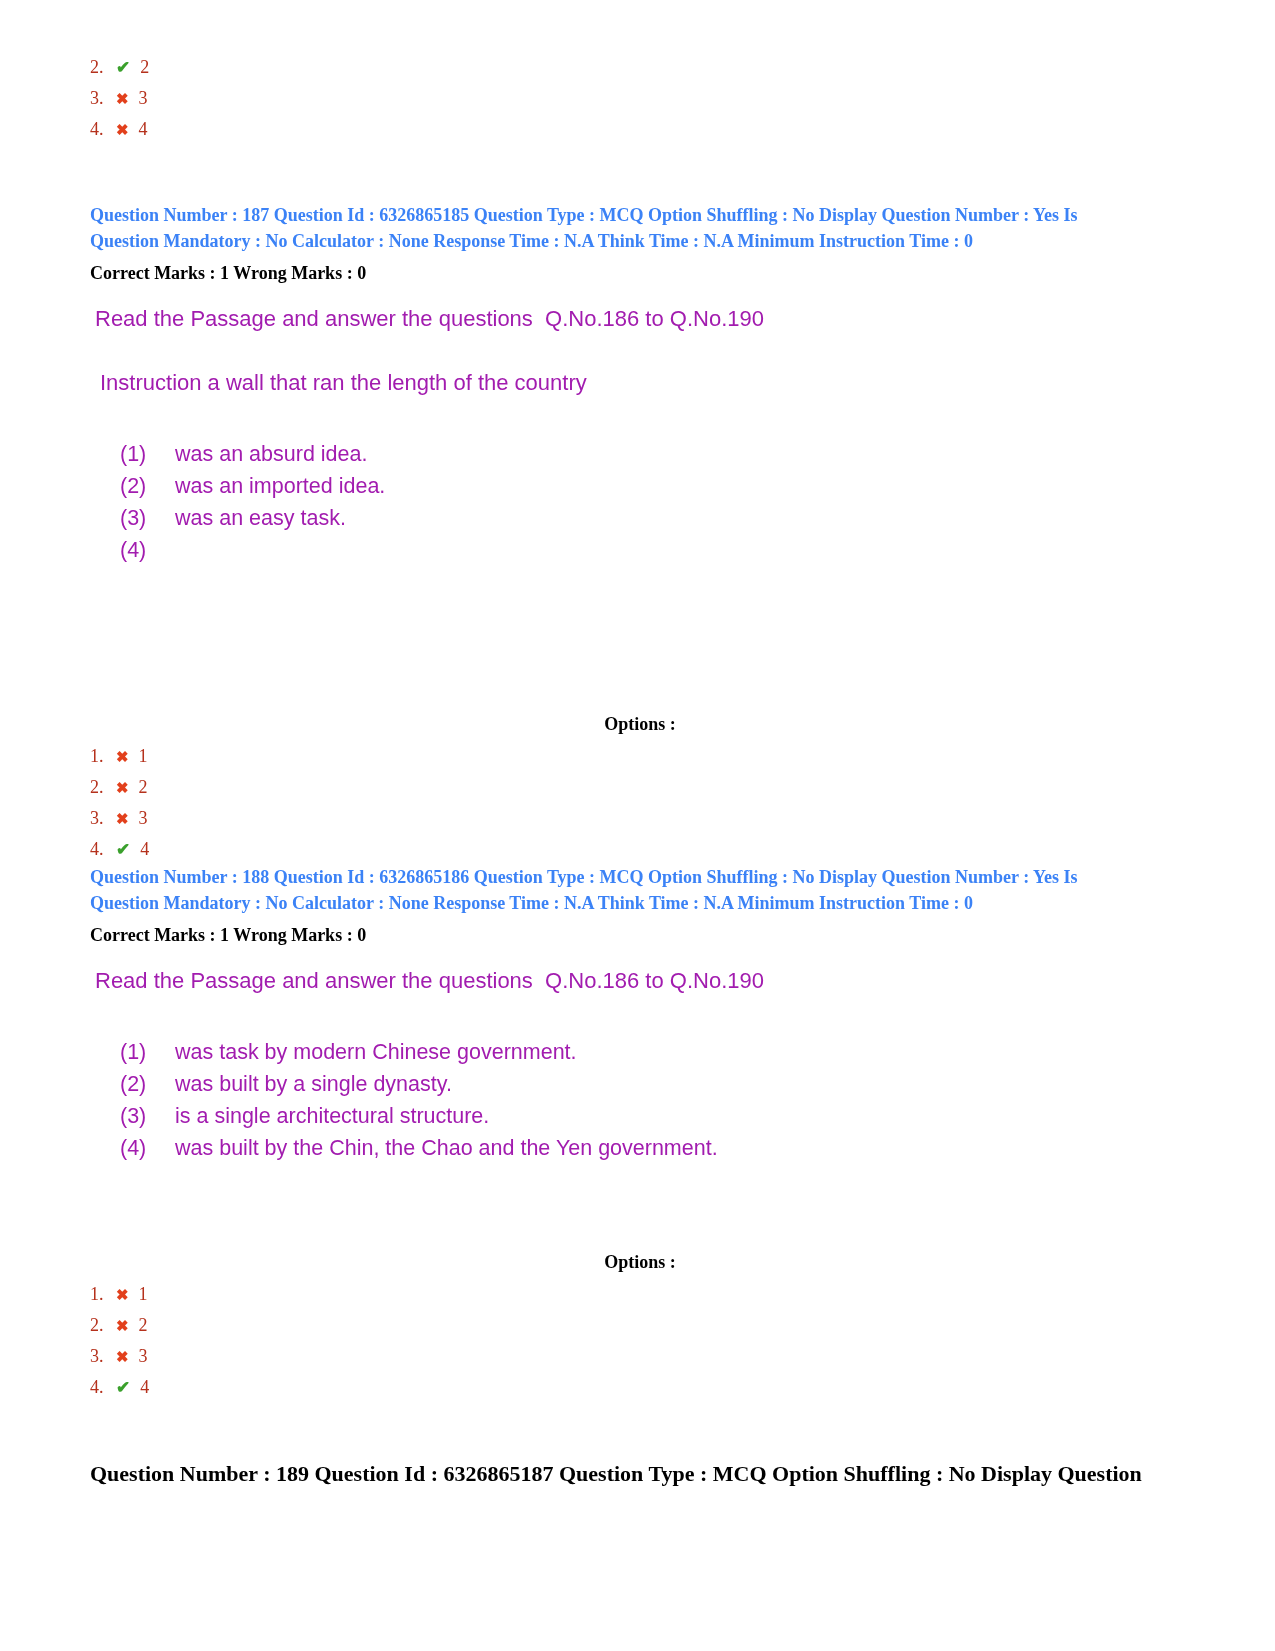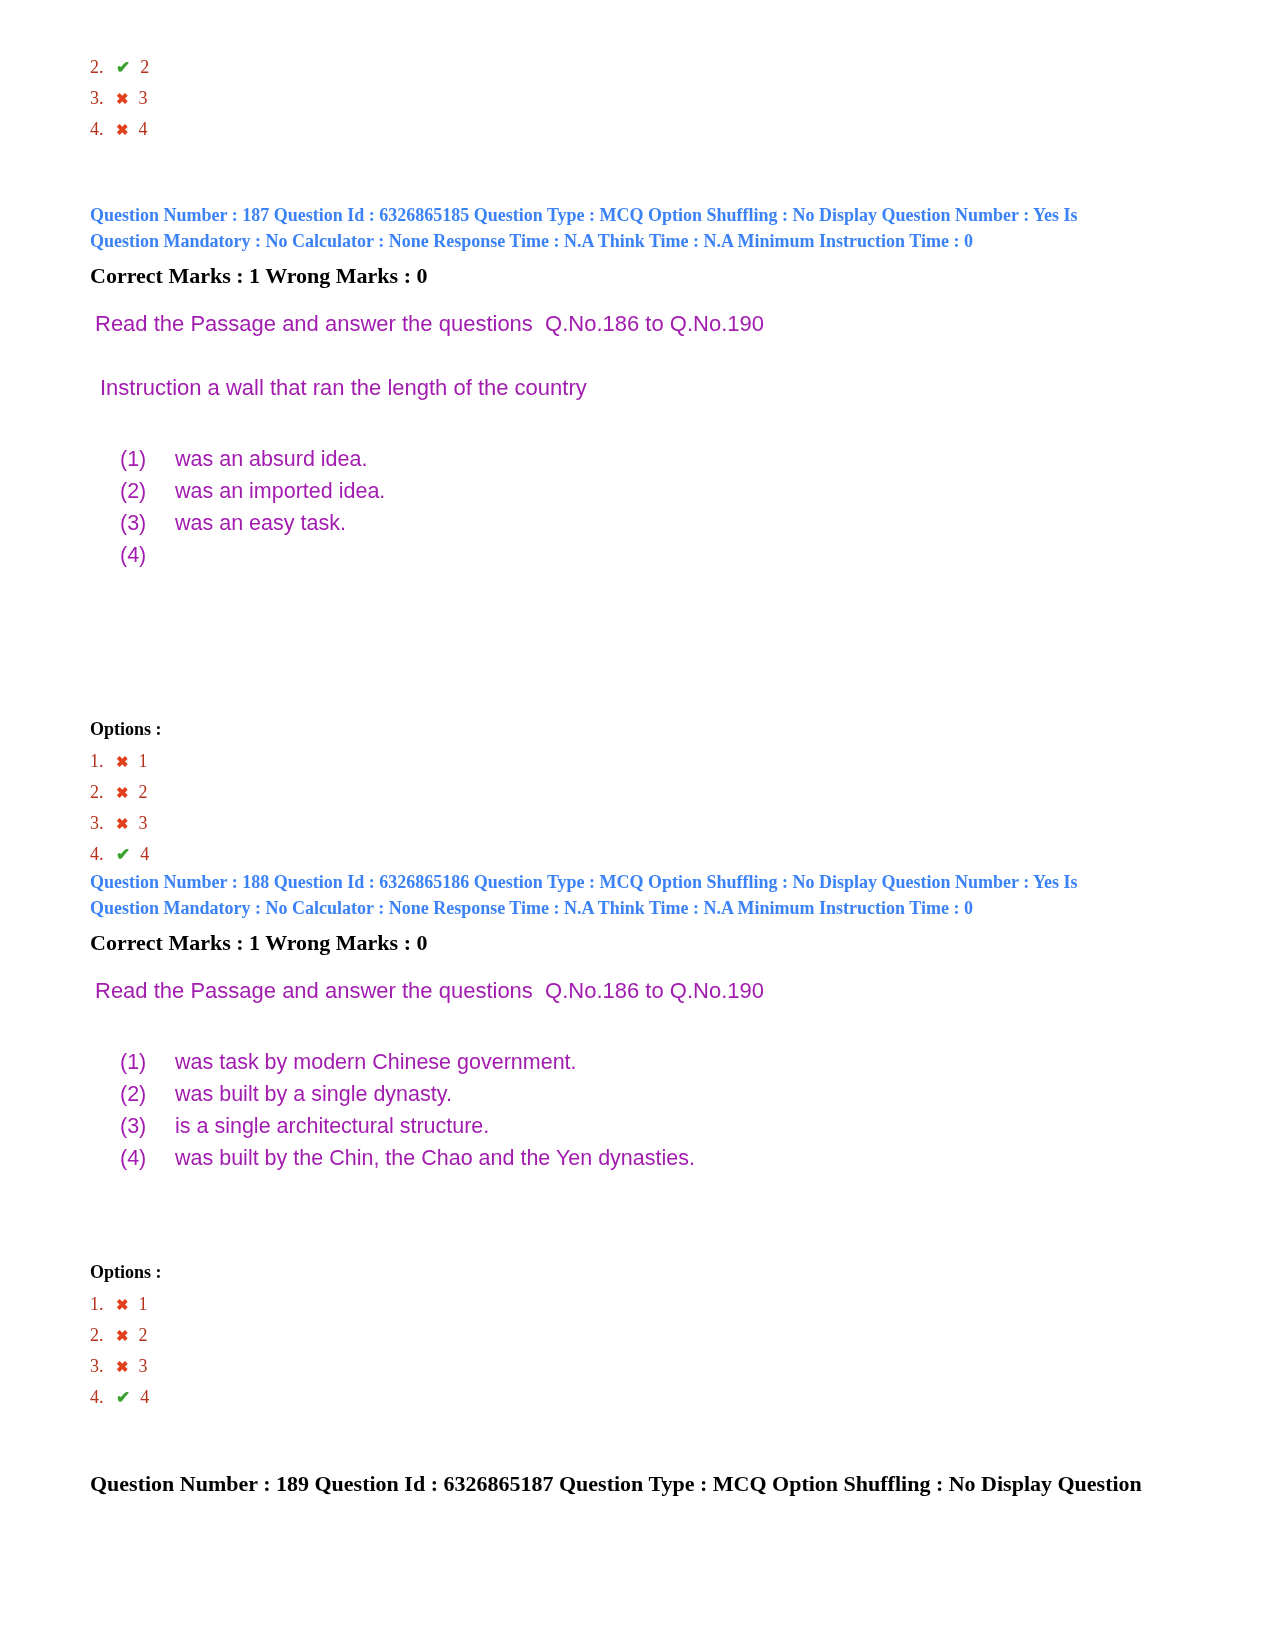--- a/index.html
+++ b/index.html
@@ -52,21 +52,21 @@
   
   .meta {
     font-weight: bold;
     font-size: 18px;
     line-height: 1.42;
     color: #3b82f6;
     max-width: 1040px;
   }
   .marks-line {
     font-weight: bold;
-    font-size: 22px;
+    font-size: 18px;
     margin-top: 9px;
   }
 
   
   .sans {
     font-family: "Liberation Sans", "DejaVu Sans", sans-serif;
     color: #a21caf;
   }
   .passage-header {
     font-size: 22px;
@@ -90,20 +90,21 @@
   }
   .choice-row .cnum {
     width: 55px;
     flex: 0 0 55px;
   }
 
   .options-label {
     font-weight: bold;
     font-size: 18px;
     margin-bottom: 6px;
+    text-align: center;
   }
 
   .q187 .options-label { margin-top: 148px; }
   .q188 { }
   .q188 .options-label { margin-top: 88px; }
 
   .top-options { margin-bottom: 58px; }
 
   .footer-meta {
     margin-top: 58px;
@@ -198,21 +199,21 @@
       <div class="choice-row sans">
         <span class="cnum">(2)</span>
         <span class="ctext">was built by a single dynasty.</span>
       </div>
       <div class="choice-row sans">
         <span class="cnum">(3)</span>
         <span class="ctext">is a single architectural structure.</span>
       </div>
       <div class="choice-row sans">
         <span class="cnum">(4)</span>
-        <span class="ctext">was built by the Chin, the Chao and the Yen dynasties.</span>
+        <span class="ctext">was built by the Chin, the Chao and the Yen government.</span>
       </div>
     </div>
 
     <div class="options-label">Options :</div>
     <div class="answer-options">
       <div class="opt-row">
         <span class="num">1.</span>
         <span class="mark" data-mark="cross"></span>
         <span class="val">1</span>
       </div>

